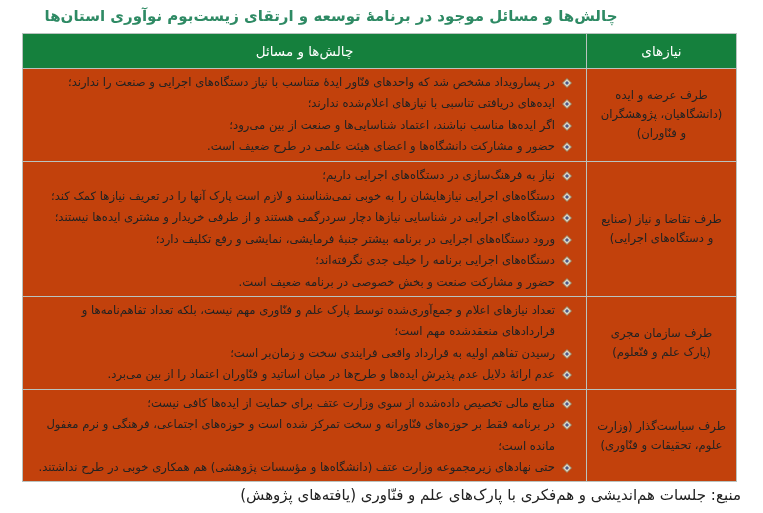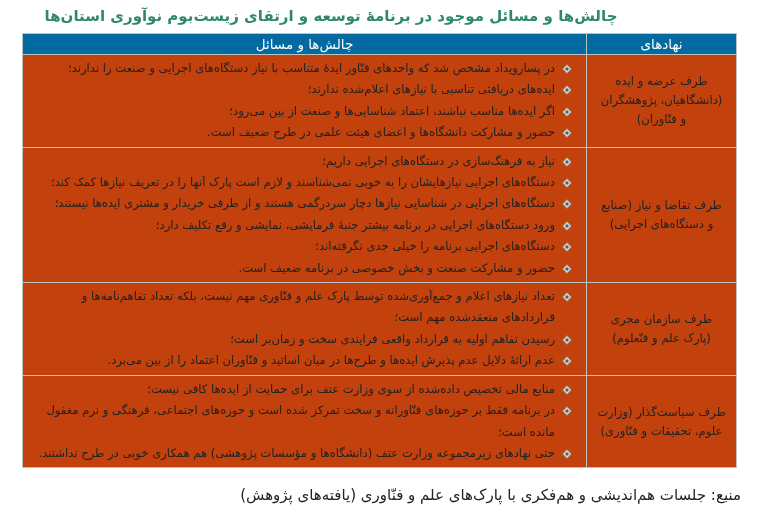--- a/index.html
+++ b/index.html
@@ -8,22 +8,22 @@
     .title {
       position: absolute; top: 5px; right: 112px; width: 640px;
       text-align: center; font-size: 15px; font-weight: bold; color: #2e8a64;
       line-height: 22px; white-space: nowrap;
     }
     table.main {
       position: absolute; top: 33px; left: 22px; width: 714px;
       border-collapse: collapse; table-layout: fixed;
     }
     table.main th {
-      background: #0369a1; color: #ffffff; font-weight: normal; font-size: 13.5px;
-      height: 21px; border: 1.5px solid #b9c3bf; vertical-align: middle;
+      background: #15803d; color: #ffffff; font-weight: normal; font-size: 13.5px;
+      height: 35px; border: 1.5px solid #b9c3bf; vertical-align: middle;
     }
     table.main td {
       background: #c2410c; border: 1.5px solid #b9c3bf; color: #222;
       font-size: 11.6px; vertical-align: middle;
     }
     td.actor { text-align: center; line-height: 19px; padding: 0 10px; }
     td.issues { padding: 3px 12px 3px 6px; }
     ul.list { list-style: none; }
     ul.list li {
       position: relative; padding-right: 19px; line-height: 21.4px; text-align: right;
@@ -41,21 +41,21 @@
 
 <div class="title">چالش‌ها و مسائل موجود در برنامهٔ توسعه و ارتقای زیست‌بوم نوآوری استان‌ها</div>
 
 <table class="main">
   <colgroup>
     <col style="width:150px">
     <col style="width:564px">
   </colgroup>
   <thead>
     <tr>
-      <th>نهادهای</th>
+      <th>نیازهای</th>
       <th>چالش‌ها و مسائل</th>
     </tr>
   </thead>
   <tbody>
     <tr style="height:91px">
       <td class="actor">طرف عرضه و ایده (دانشگاهیان، پژوهشگران و فنّاوران)</td>
       <td class="issues">
         <ul class="list">
           <li><svg class="bullet" viewBox="0 0 10 10">
                 <path d="M5 0.5 L9.5 5 L5 9.5 L0.5 5 Z" fill="#dcd6c8" stroke="#8a7d5a" stroke-width="0.9"></path>

